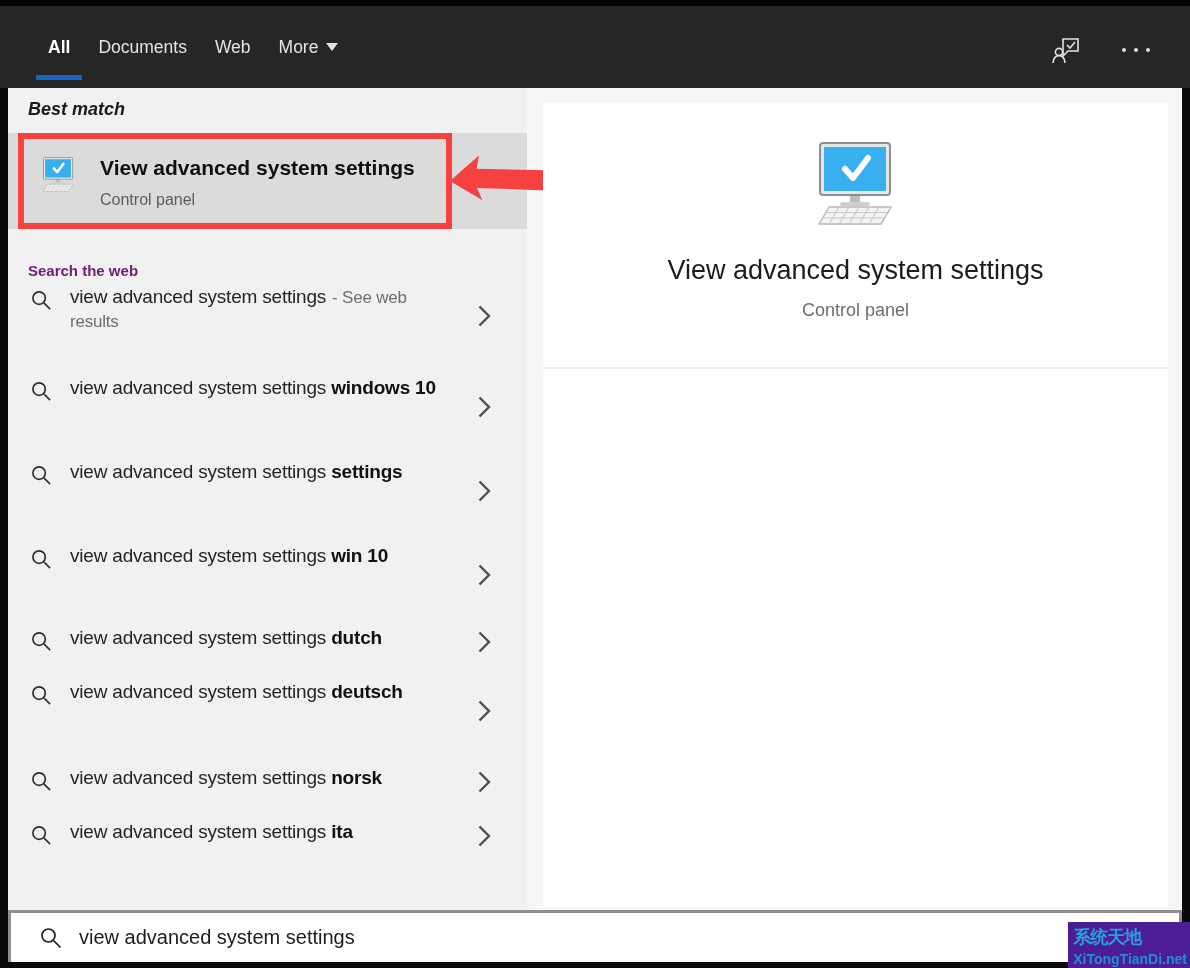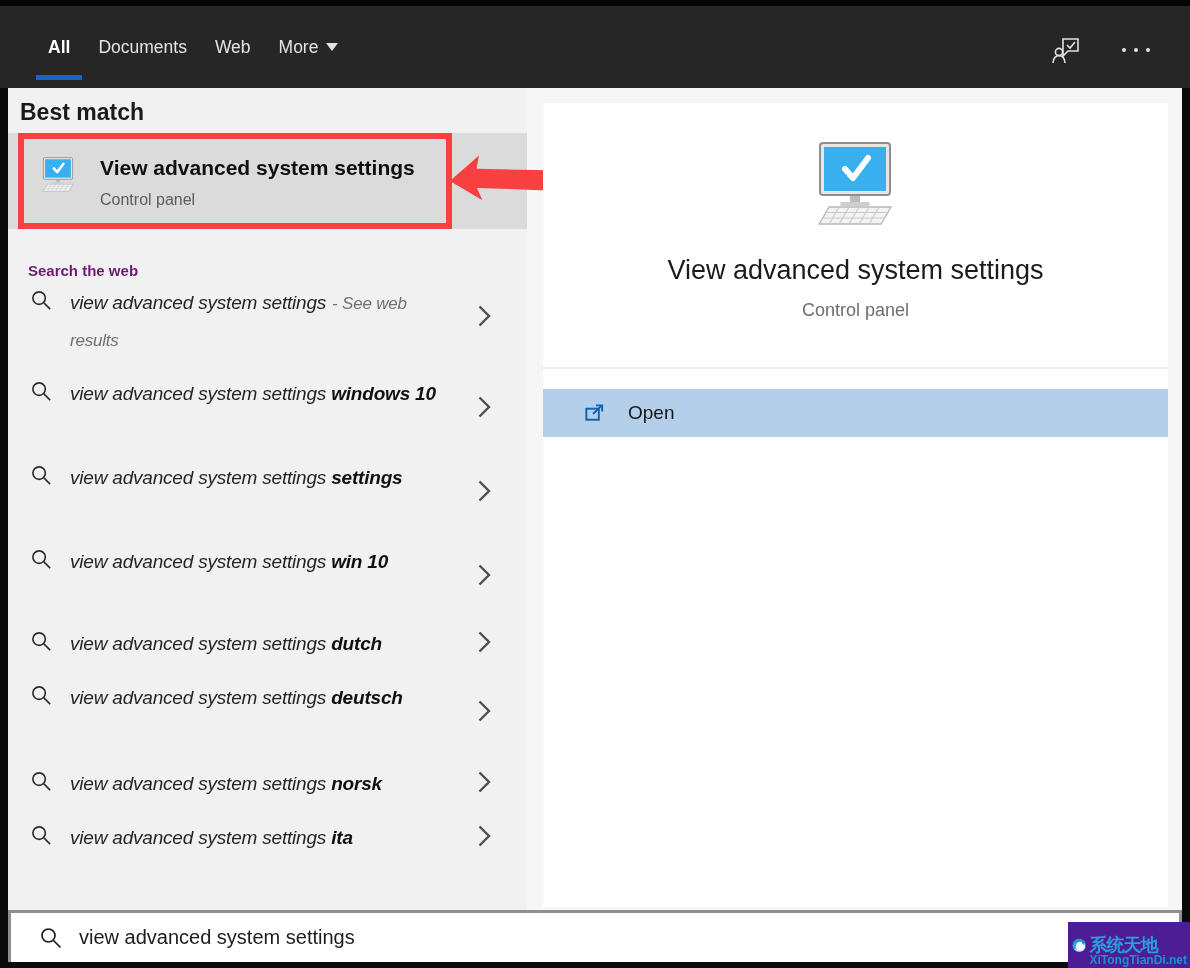--- a/index.html
+++ b/index.html
@@ -34,38 +34,38 @@
   }
   .dots{ display:flex; gap:8px; }
   .dots i{ width:4px; height:4px; border-radius:50%; background:#e2e2e2; display:block; }
 
   
   .content-bg{ position:absolute; left:527px; top:88px; width:655px; height:822px; background:#f6f6f6; }
   .left-pane{ position:absolute; left:8px; top:88px; width:519px; height:822px; background:#f1f1f1; }
   .right-card{ position:absolute; left:543px; top:103px; width:625px; height:804px; background:#ffffff; }
 
   
-  .best-header{ position:absolute; left:12px; top:11px; font-size:23px; font-weight:bold; color:#1a1a1a; }
+  .best-header{ position:absolute; left:20px; top:11px; font-size:18px; font-weight:bold; color:#1a1a1a;font-style:italic; }
   .best-item{ position:absolute; left:0; top:45px; width:519px; height:96px; background:#dbdbdb; cursor:pointer; }
   .best-icon{ position:absolute; left:25px; top:22px; width:50px; height:46px; }
   .best-title{ position:absolute; left:92px; top:23px; font-size:21px; font-weight:600; color:#0f0f0f; }
   .best-sub{ position:absolute; left:92px; top:58px; font-size:16px; color:#5c5c5c; }
   .red-box{
     position:absolute; left:10px; top:0; width:434px; height:96px;
     border:6px solid #f74141; pointer-events:none;
   }
   .red-arrow{ position:absolute; left:450px; top:150px; width:100px; height:58px; transform:rotate(-7deg); pointer-events:none; }
 
   
   .web-header{ position:absolute; left:20px; top:174px; font-size:15px; font-weight:bold; color:#701a75; }
   .sugg{ position:absolute; left:0; width:519px; cursor:pointer; }
   .s-icon{ position:absolute; left:22px; top:4px; width:23px; height:23px; }
   .s-text{
     position:absolute; left:62px; top:0; width:374px;
-    font-size:19px; line-height:36px; color:#242424; letter-spacing:-0.2px;font-style:italic;
+    font-size:19px; line-height:23px; color:#242424; letter-spacing:-0.2px;
   }
   .s-text b{ font-weight:bold; color:#101010;text-align:center; }
   .s-note{ color:#6f6f6f; font-size:17px; margin-left:6px; }
   .s-chev{ position:absolute; left:470px; width:13px; height:22px; }
   .sugg.two .s-chev{ top:20px; }
   .sugg.one .s-chev{ top:5px; }
 
   
   .hero-icon{ position:absolute; left:252px; top:38px; width:120px; height:102px; }
   .hero-title{ position:absolute; left:0; top:152px; width:625px; text-align:center; font-size:27px; color:#1b1b1b; }
@@ -88,21 +88,21 @@
     font-family:"Liberation Sans","DejaVu Sans",sans-serif; background:transparent;
   }
 
   
   .watermark{
     position:absolute; right:0; bottom:0; width:122px; height:46px;
     background:#4c1d95; display:flex; align-items:flex-end; padding:2px 3px; z-index:10;
   }
   .wm-text{ display:flex; flex-direction:column; line-height:1; margin-left:2px; }
   .wm-title{ font-size:18px; font-weight:bold; color:#2aa0d8; letter-spacing:-1px; }
-  .wm-domain{ font-size:12px; font-weight:bold; color:#1e90cf; margin-top:0; }
+  .wm-domain{ font-size:14px; font-weight:bold; color:#1e90cf; margin-top:6px; }
 </style>
 </head>
 <body>
 
 <div class="topbar">
   <div class="tabs">
     <div class="tab active">
       <span>All</span>
     </div>
     <div class="tab">
@@ -273,28 +273,20 @@
     </g>
     <rect x="55" y="52" width="10" height="10" fill="#bdbdbd"></rect>
     <rect x="45" y="61" width="30" height="4" rx="2" fill="#cfcfcf"></rect>
     <rect x="25" y="2" width="70" height="52" rx="3" fill="#e6e6e6" stroke="#8f8f8f" stroke-width="2"></rect>
     <rect x="29" y="6" width="62" height="44" fill="#38b0f0"></rect>
     <polyline points="50,28 58,37 73,17" fill="none" stroke="#ffffff" stroke-width="6" stroke-linecap="round" stroke-linejoin="round"></polyline>
   </svg>
   <div class="hero-title">View advanced system settings</div>
   <div class="hero-sub">Control panel</div>
   <div class="divider"></div>
-  <div class="open-row">
-    <svg width="23" height="23" viewBox="0 0 24 24" fill="none" stroke="#0d62b4" stroke-width="2">
-      <rect x="3.5" y="7" width="13" height="11.5"></rect>
-      <line x1="10.5" y1="12.5" x2="19" y2="4"></line>
-      <polyline points="13.5,3.5 20,3.5 20,10"></polyline>
-    </svg>
-    <span class="open-label">Open</span>
-  </div>
 </div>
 
 <div class="search-bar">
   <svg width="24" height="24" viewBox="0 0 24 24" fill="none" stroke="#1f1f1f" stroke-width="1.7">
     <circle cx="9.5" cy="9.5" r="6.5"></circle>
       <line x1="14.5" y1="14.5" x2="21.5" y2="21.5"></line>
   </svg>
   <input type="text" value="view advanced system settings" style="">
 </div>
 

